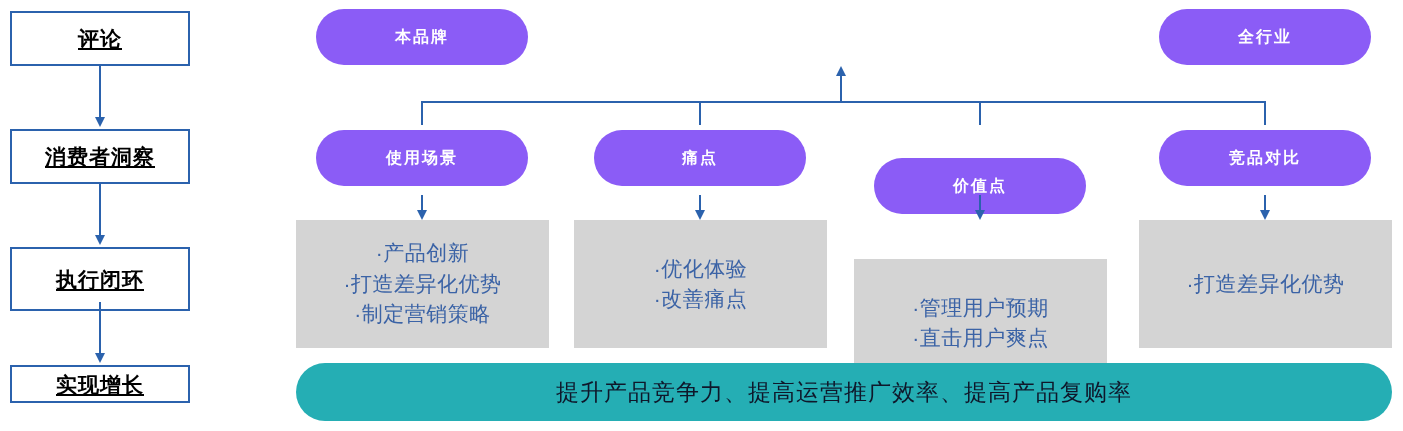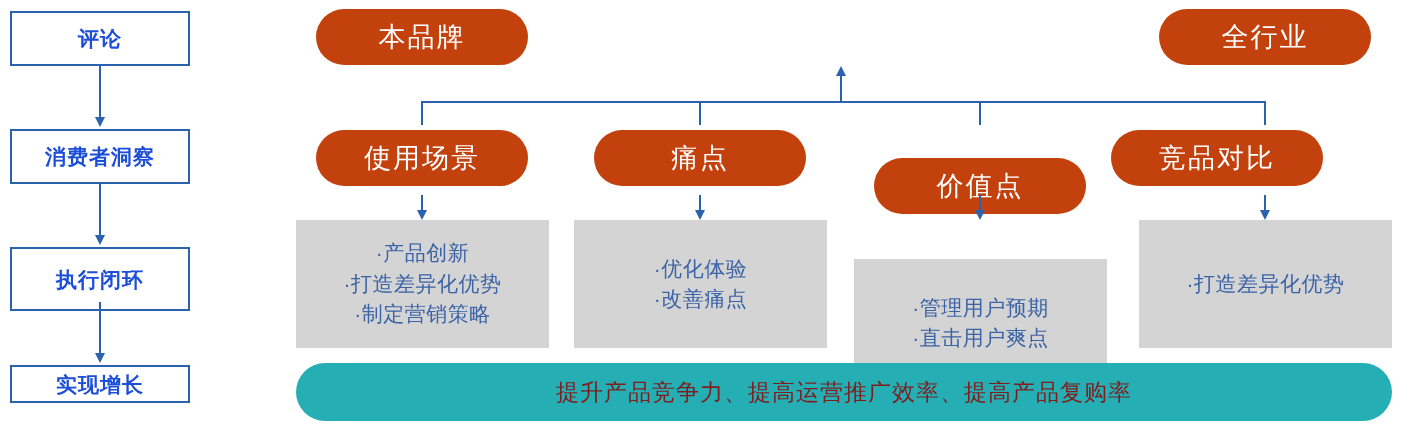--- a/index.html
+++ b/index.html
@@ -19,28 +19,29 @@
   }
 
   
   .flow-box {
     position: absolute;
     left: 10px;
     width: 180px;
     box-sizing: border-box;
     border: 2px solid #2B62AD;
     background: #ffffff;
-    color: #1d4ed8;
+    color: #000000;
     font-weight: bold;
     font-size: 21px;
     letter-spacing: 1px;
     display: flex;
     align-items: center;
     justify-content: center;
     line-height: 1;
+    text-decoration: underline;
   }
   .flow-box.b1 { top: 11px;  height: 55px; }
   .flow-box.b2 { top: 129px; height: 55px; }
   .flow-box.b3 { top: 247px; height: 64px; }
   .flow-box.b4 { top: 365px; height: 38px; }
 
   .flow-arrow {
     position: absolute;
     left: 99px;
     width: 2px;
@@ -58,44 +59,45 @@
     height: 0;
     border-left: 5px solid transparent;
     border-right: 5px solid transparent;
     border-top: 10px solid #2B62AD;
   }
 
   
   .pill {
     position: absolute;
     box-sizing: border-box;
-    background: #c2410c;
+    background: #8b5cf6;
     color: #ffffff;
     border-radius: 28px;
     display: flex;
     align-items: center;
     justify-content: center;
-    font-size: 27px;
+    font-size: 16px;
     letter-spacing: 2px;
     line-height: 1;
     height: 56px;
+    font-weight: bold;
   }
   .pill.top  { top: 9px; }
   .pill.mid  { top: 130px; }
 
   
   .pill.t0 { left: 316px;  width: 212px; }
   .pill.t1 { left: 735px;  width: 212px; }
   .pill.t2 { left: 1159px; width: 212px; }
 
   
   .pill.m0 { left: 316px;  width: 212px; }
   .pill.m1 { left: 594px;  width: 212px; }
   .pill.m2 { left: 874px;  width: 212px; margin-top: 28px; }
-  .pill.m3 { left: 1111px; width: 212px; }
+  .pill.m3 { left: 1159px; width: 212px; }
 
   
   .bracket-h {
     position: absolute;
     left: 421px;
     top: 101px;
     width: 845px;
     height: 2px;
     background: #2B62AD;
   }
@@ -183,21 +185,21 @@
   
   .banner {
     position: absolute;
     left: 296px;
     top: 363px;
     width: 1096px;
     height: 58px;
     box-sizing: border-box;
     background: #25AEB4;
     border-radius: 29px;
-    color: #7f1d1d;
+    color: #0f172a;
     font-size: 23px;
     letter-spacing: 1px;
     display: flex;
     align-items: center;
     justify-content: center;
     line-height: 1;
   }
 </style>
 </head>
 <body>

